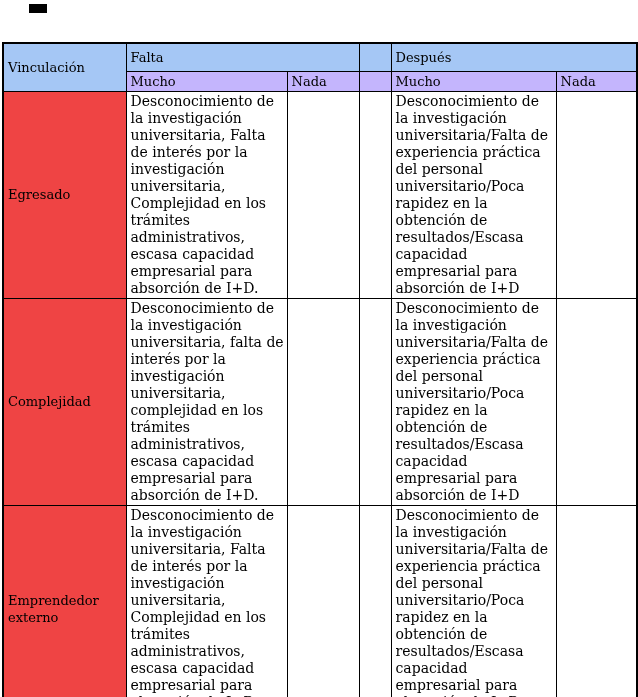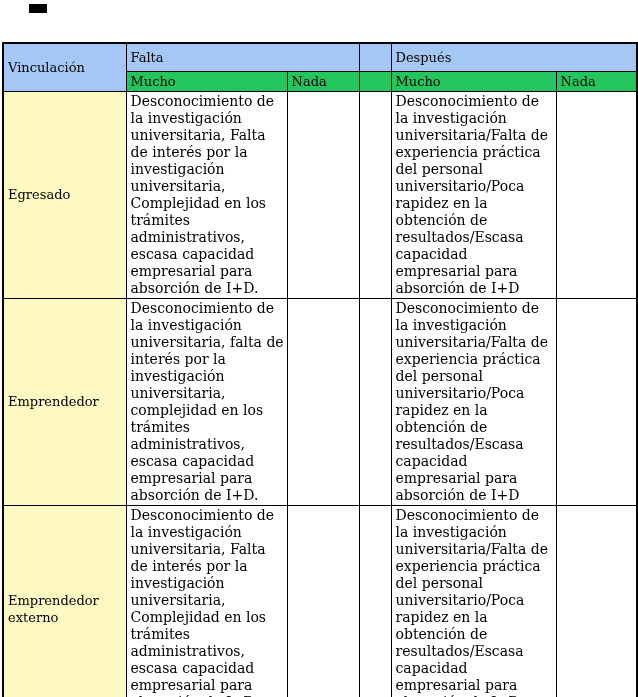--- a/index.html
+++ b/index.html
@@ -43,37 +43,37 @@
   }
   tr.hdr1 td {
     background: #a5c7f5;
     font-size: 13px;
     line-height: 15px;
     padding-top: 0;
     padding-bottom: 0;
     vertical-align: middle;
   }
   tr.hdr2 td {
-    background: #22c55e;
+    background: #c4b5fd;
     font-size: 13px;
     line-height: 17px;
     padding-top: 0;
     padding-bottom: 0;
     vertical-align: middle;
     margin-left: 8px;
   }
   td.vinc-head {
     background: #a5c7f5;
     font-size: 13px;
     vertical-align: middle;
   }
   td.row-label {
     vertical-align: middle;
     font-size: 13px;
-    background: #fef9c3;
+    background: #ef4444;
   }
   td.empty-cell, td.spacer-cell {
     background: #ffffff;
   }
 </style>
 </head>
 <body>
 
 <div class="black-mark"></div>
 
@@ -104,21 +104,21 @@
     <tr style="height:206px">
       <td class="row-label">Egresado</td>
       <td>Desconocimiento de la investigación universitaria, Falta de interés por la investigación universitaria, Complejidad en los trámites administrativos, escasa capacidad empresarial para absorción de I+D.</td>
       <td class="empty-cell"></td>
       <td class="spacer-cell"></td>
       <td>Desconocimiento de la investigación universitaria/Falta de experiencia práctica del personal universitario/Poca rapidez en la obtención de resultados/Escasa capacidad empresarial para absorción de I+D</td>
       <td class="empty-cell"></td>
     </tr>
 
     <tr style="height:202px">
-      <td class="row-label">Emprendedor</td>
+      <td class="row-label">Complejidad</td>
       <td>Desconocimiento de la investigación universitaria, falta de interés por la investigación universitaria, complejidad en los trámites administrativos, escasa capacidad empresarial para absorción de I+D.</td>
       <td class="empty-cell"></td>
       <td class="spacer-cell"></td>
       <td>Desconocimiento de la investigación universitaria/Falta de experiencia práctica del personal universitario/Poca rapidez en la obtención de resultados/Escasa capacidad empresarial para absorción de I+D</td>
       <td class="empty-cell"></td>
     </tr>
 
     <tr style="height:204px">
       <td class="row-label">Emprendedor externo</td>
       <td>Desconocimiento de la investigación universitaria, Falta de interés por la investigación universitaria, Complejidad en los trámites administrativos, escasa capacidad empresarial para absorción de I+D.</td>

